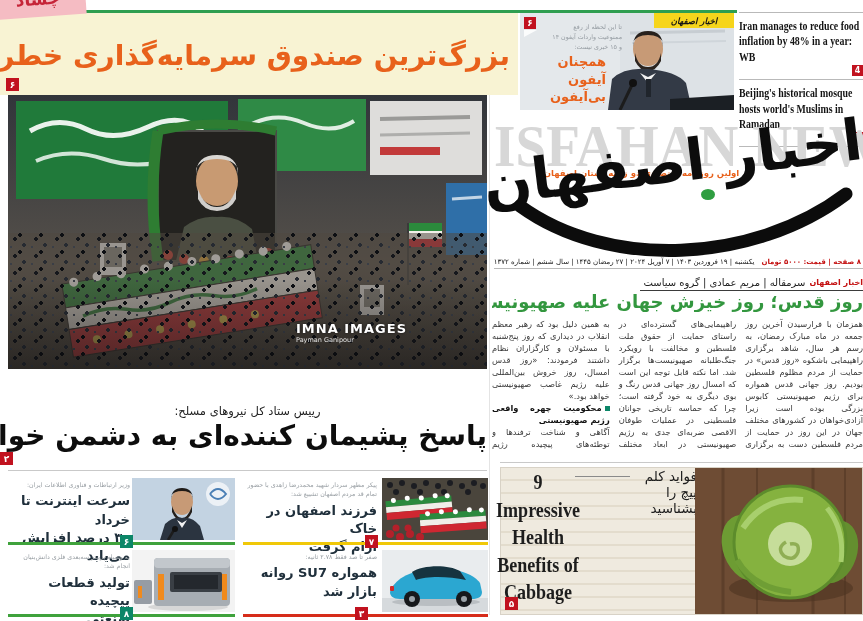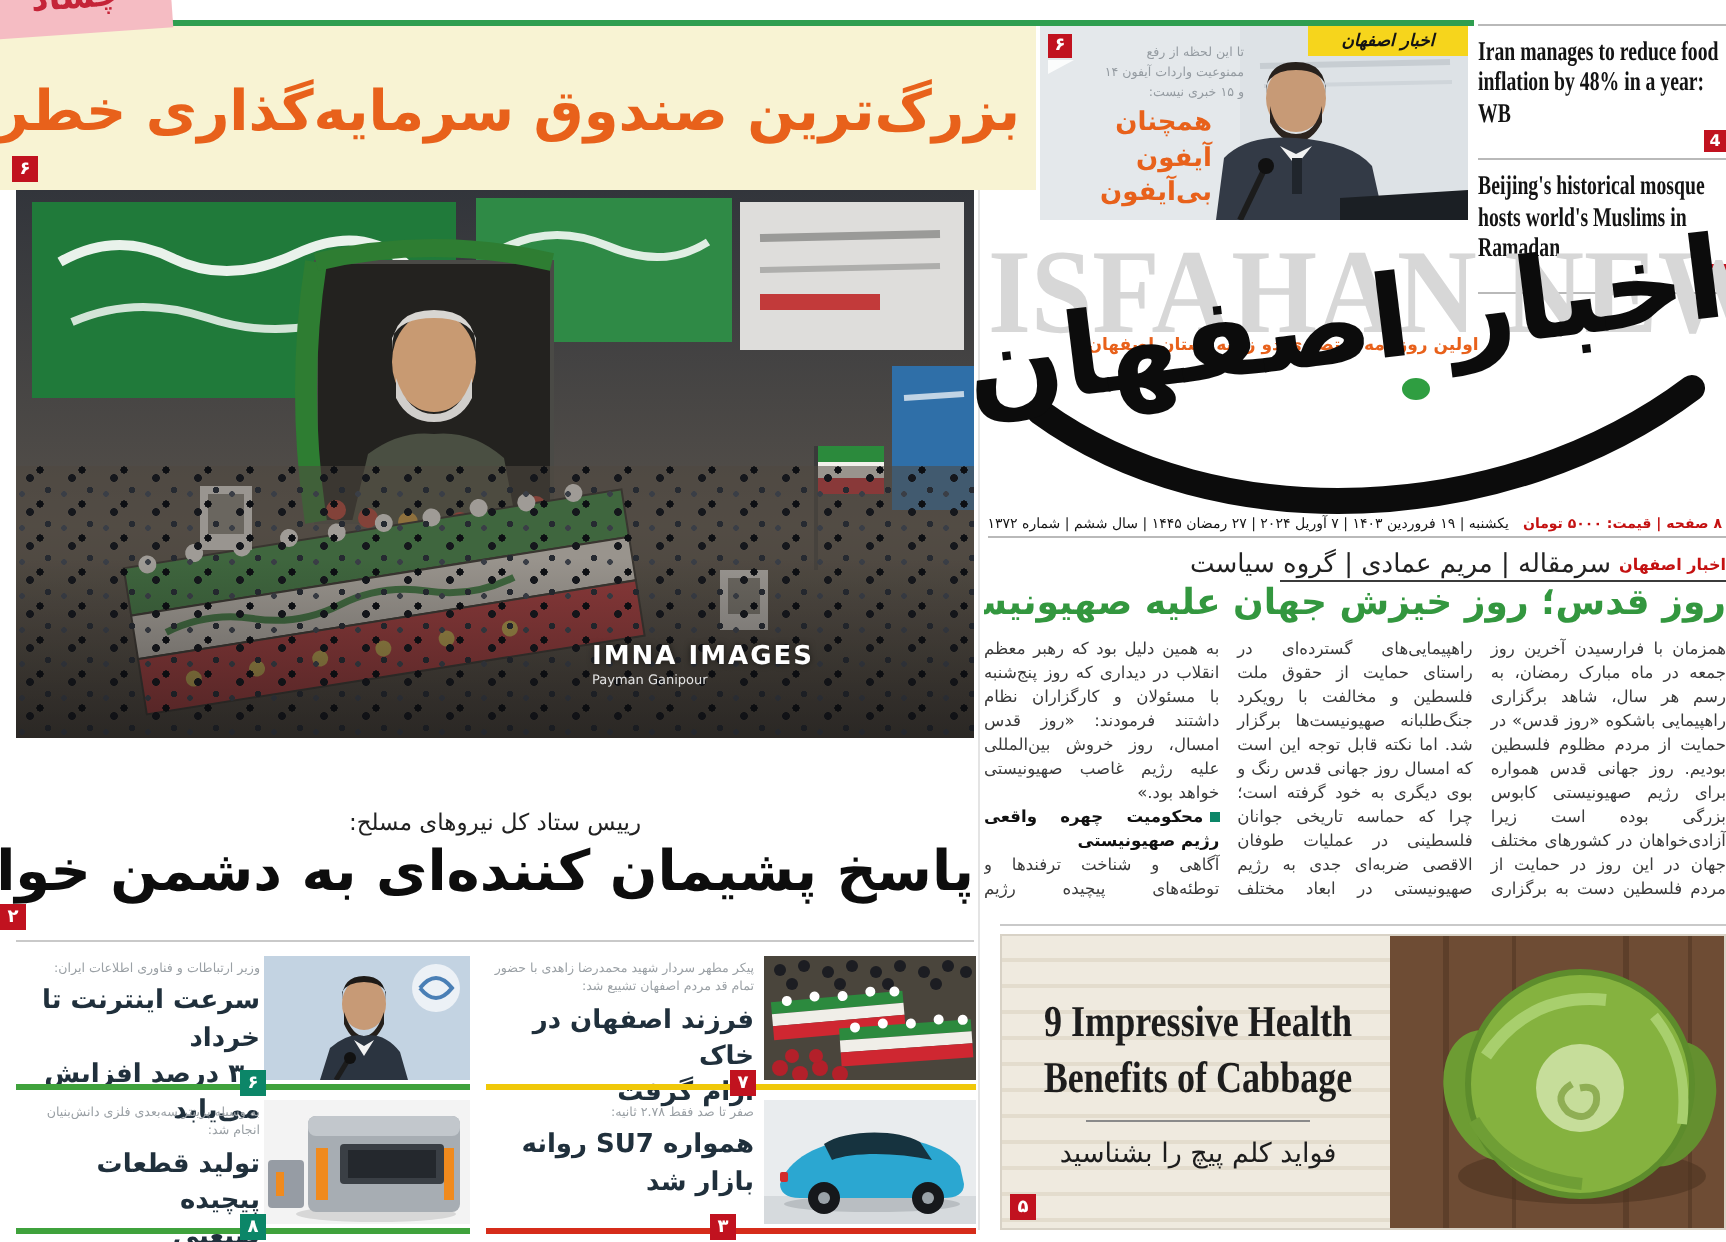--- a/index.html
+++ b/index.html
@@ -77,21 +77,21 @@
   .b-rule { position:absolute; height:2.5px; }
   .rule-green { background:#3fa23c; }
   .rule-yellow { background:#f0c808; }
   .rule-red { background:#d62c1a; }
 
   
   .rule-above-cabbage { left:500px; top:462px; width:363px; height:1px; background:#c9c9c9; }
   .cabbage-card { left:500px; top:467px; width:363px; height:148px; border:1px solid #d8d2c6;
     background:repeating-linear-gradient(180deg, #efeadf 0 11px, #e3dccd 11px 13px); }
   .cab-text { position:absolute; left:0; top:0; width:196px; height:146px;
-              display:flex; flex-direction:column; align-items:center; justify-content:center; }
+              display:flex; flex-direction:row; justify-content:center; }
   .cab-headline { width:238px; margin-left:-21px; margin-right:-21px; transform:scaleX(0.82);
     font-family:"Liberation Serif", serif; font-weight:bold; font-size:22px; line-height:1.25;
     color:#1d1d1d; text-align:center; }
   .cab-divider { width:112px; height:1px; background:#8a8a8a; margin:8px 0; }
   .cab-subtitle { font-size:13.5px; font-weight:normal; color:#1d1d1d; }
   .cab-photo { position:absolute; right:0; top:0; width:167px; height:146px; overflow:hidden; }
   .cab-num { left:4px; bottom:4px; }
 
   
   .isfahan-news { left:494px; top:112px; z-index:1; }
@@ -106,21 +106,21 @@
 
   .date-strip { left:494px; top:256px; width:369px; height:13px; display:flex; direction:rtl;
                 align-items:center; border-bottom:1px solid #b9b9b9; z-index:2; }
   .price-line { color:#c41111; font-size:7px; font-weight:bold; padding:0 2px; white-space:nowrap; }
   .date-line { color:#141414; font-size:7px; padding:0 5px; white-space:nowrap; }
   .yellow-fill { flex:1; align-self:stretch; background:#f6d51c; }
 
   .byline-row { left:640px; top:276px; width:223px; height:15px; display:flex; direction:rtl;
     align-items:center; gap:4px; border-bottom:1.5px solid #3b3b3b; padding-bottom:2px; }
   .brand { color:#c41111; font-size:8px; font-weight:bold; white-space:nowrap; }
-  .byline { color:#222; font-size:13px; white-space:nowrap; }
+  .byline { color:#222; font-size:10px; white-space:nowrap; }
 
   .editorial-headline { left:492px; top:291px; width:371px; text-align:right; direction:rtl;
     font-size:18px; font-weight:800; color:#33973f; white-space:nowrap; overflow:hidden; }
   .article { left:492px; top:318px; width:371px; height:134px; overflow:hidden;
              display:flex; direction:rtl; gap:9px; }
   .article .col { flex:1; font-size:8.3px; line-height:1.45; color:#3a3a3a; text-align:justify; direction:rtl; }
   .subhead { font-weight:bold; color:#111; }
   .subhead-mark { display:inline-block; width:5px; height:5px; background:#0c8668; margin-left:3px; }
 
   .v-hairline { left:489px; top:95px; width:1px; height:520px; background:#e4e4e4; }

